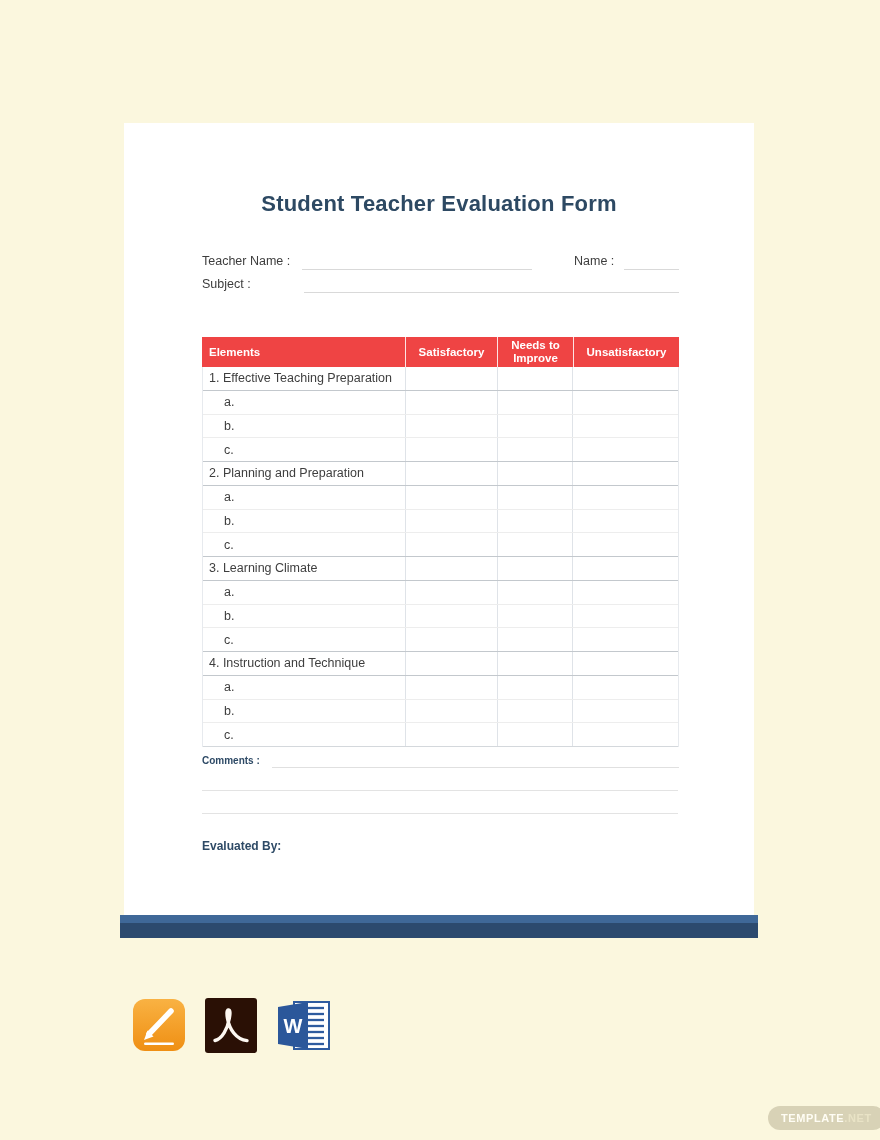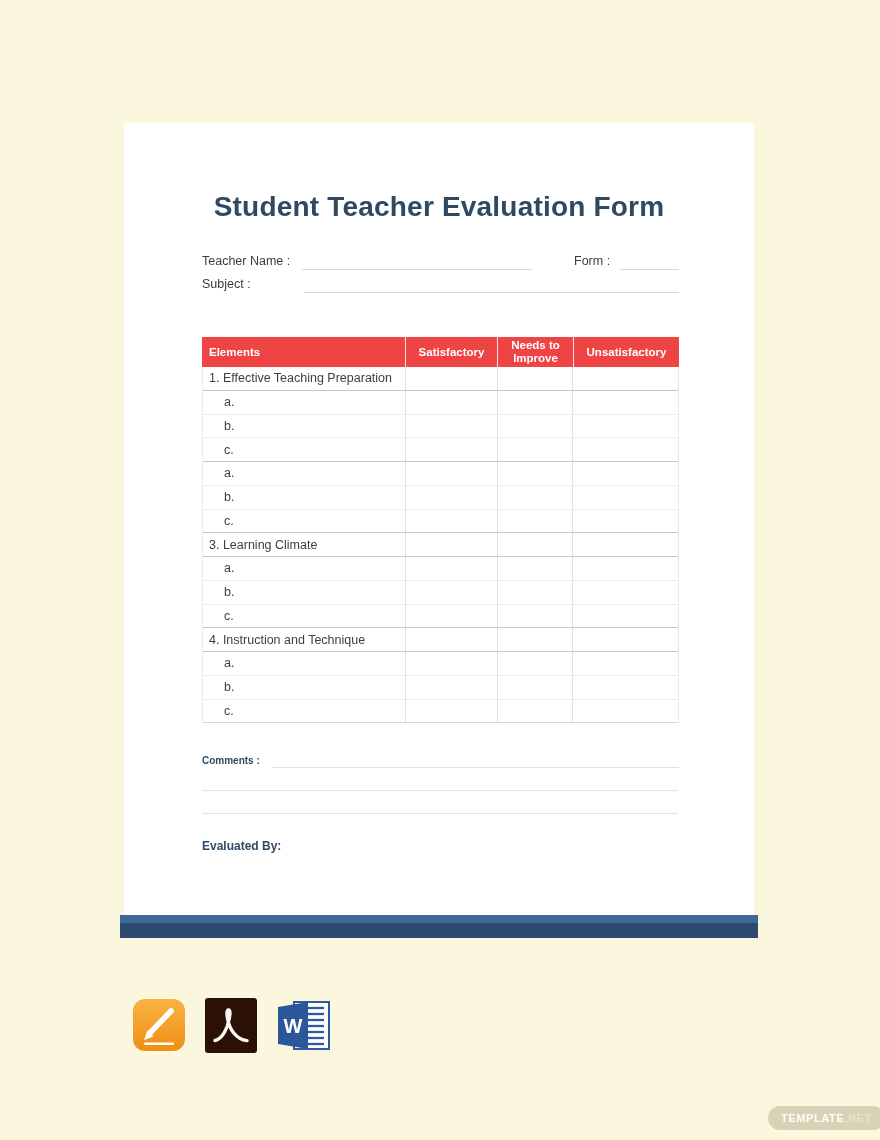--- a/index.html
+++ b/index.html
@@ -3,21 +3,21 @@
 <meta charset="utf-8">
 <style>
   html,body { margin:0; padding:0; }
   body { font-family:"Liberation Sans", sans-serif; }
   .canvas { position:relative; width:880px; height:1140px; background:#fbf7de; overflow:hidden; }
 
   
   .page { position:absolute; left:124px; top:123px; width:630px; height:792px; background:#ffffff; }
 
   .doc-title { position:absolute; top:68px; left:0; right:0; text-align:center;
-    font-size:28px; font-weight:700; color:#2d4963; letter-spacing:.2px; }
+    font-size:22px; font-weight:700; color:#2d4963; letter-spacing:.2px; }
 
   
   .fields { position:absolute; left:78px; top:124px; width:477px; }
   .frow { display:flex; align-items:flex-end; height:23px; }
   .flabel { font-size:12.5px; color:#3d3d3d; white-space:nowrap; padding-bottom:2px; }
   .flabel.fixed { width:100px; }
   .fline { border-bottom:1px solid #d9d9d9; height:15px; }
   .fline.teacher { width:230px; }
   .fline.date { flex:1; margin-left:10px; }
   .fline.grow { flex:1; margin-left:2px; }
@@ -74,21 +74,21 @@
 <div class="canvas">
 
   <div class="page">
 
     <div class="doc-title">Student Teacher Evaluation Form</div>
 
     <div class="fields">
       <div class="frow">
         <span class="flabel fixed">Teacher Name :</span>
         <span class="fline teacher"></span>
-        <span class="flabel date-label">Form :</span>
+        <span class="flabel date-label">Name :</span>
         <span class="fline date"></span>
       </div>
       <div class="frow">
         <span class="flabel fixed">Subject :</span>
         <span class="fline grow"></span>
       </div>
     </div>
 
     <div class="etable">
       <div class="thead">
@@ -111,20 +111,26 @@
             <div class="td c4"></div>
           </div>
         <div class="trow sub">
             <div class="td c1">b.</div>
             <div class="td c2"></div>
             <div class="td c3"></div>
             <div class="td c4"></div>
           </div>
         <div class="trow sub pre-cat">
             <div class="td c1">c.</div>
+            <div class="td c2"></div>
+            <div class="td c3"></div>
+            <div class="td c4"></div>
+          </div>
+        <div class="trow cat">
+            <div class="td c1">2. Planning and Preparation</div>
             <div class="td c2"></div>
             <div class="td c3"></div>
             <div class="td c4"></div>
           </div>
         <div class="trow sub">
             <div class="td c1">a.</div>
             <div class="td c2"></div>
             <div class="td c3"></div>
             <div class="td c4"></div>
           </div>

